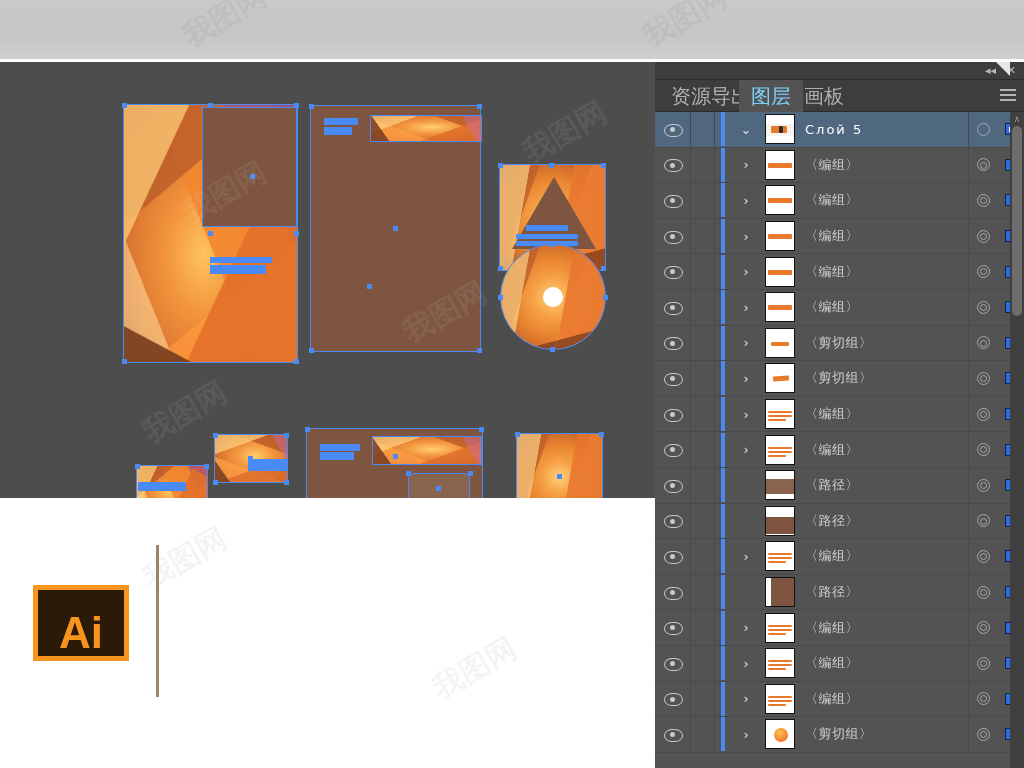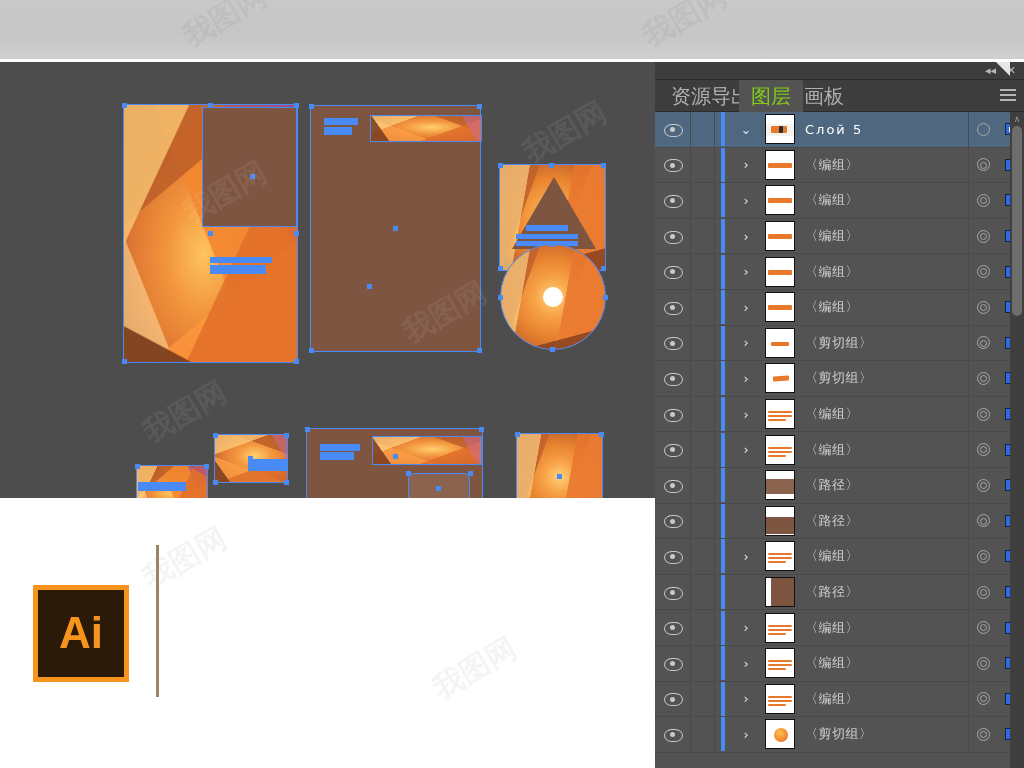--- a/index.html
+++ b/index.html
@@ -62,21 +62,21 @@
     font-family:"DejaVu Sans", sans-serif;
   }
   .wm.dark { color: rgba(0,0,0,.045); }
 
   
   .promo {
     position:absolute; left:0; top:498px; width:655px; height:270px;
     background:#ffffff;
   }
   .ai-logo {
-    position:absolute; left:33px; top:87px; width:96px; height:97px;
+    position:absolute; left:33px; top:87px; width:96px; height:76px;
     background:#2b1a07; border:5px solid #f7941e;
   }
   .ai-logo span {
     display:block; width:100%; height:100%; line-height:86px; text-align:center;
     color:#f7941e; font-size:44px; font-weight:bold; letter-spacing:0px;
     font-family:"Liberation Sans", sans-serif;
   }
   .promo-rule {
     position:absolute; left:156px; top:545px; width:3px; height:152px;
     background:#9b8566;
@@ -105,21 +105,21 @@
 
   .tabs {
     position:absolute; left:0; top:18px; width:369px; height:32px;
     background:#3d3d3d; border-bottom:1px solid #2b2b2b;
   }
   .tab {
     position:absolute; top:0; height:32px; line-height:32px;
     padding:0 12px; font-size:20px; color:#b0b0b0; cursor:pointer;
     font-family:"DejaVu Sans","Liberation Sans", sans-serif;
   }
-  .tab.active { background:#535353; color:#84cc16;font-family:Liberation Serif, serif; }
+  .tab.active { background:#535353; color:#7dd3fc;font-family:Liberation Serif, serif; }
   .tab-menu {
     position:absolute; right:8px; top:9px; width:16px; height:13px; cursor:pointer;
   }
   .tab-menu i {
     display:block; height:2px; background:#b5b5b5; margin-bottom:3px;
   }
 
   .list {
     position:absolute; left:0; top:50px; width:369px; height:656px;
     overflow:hidden;

